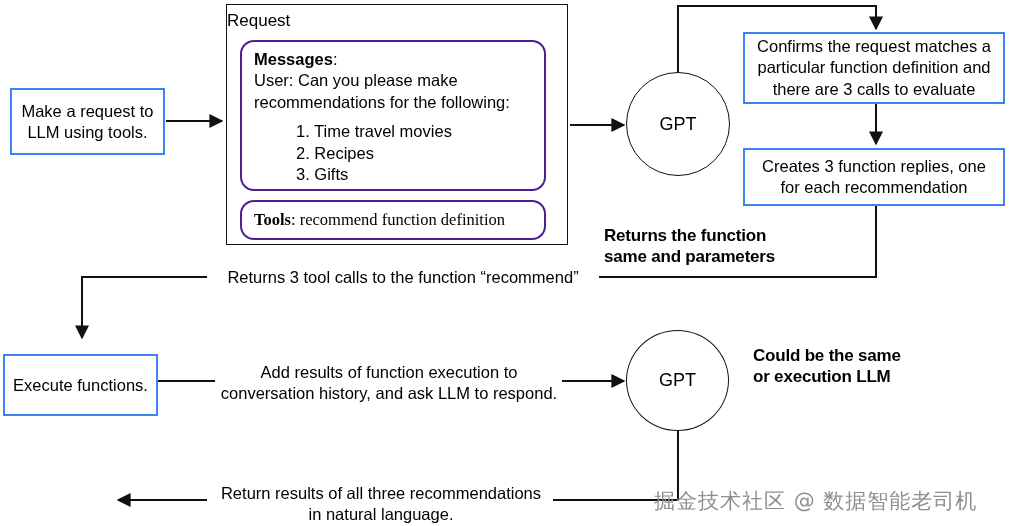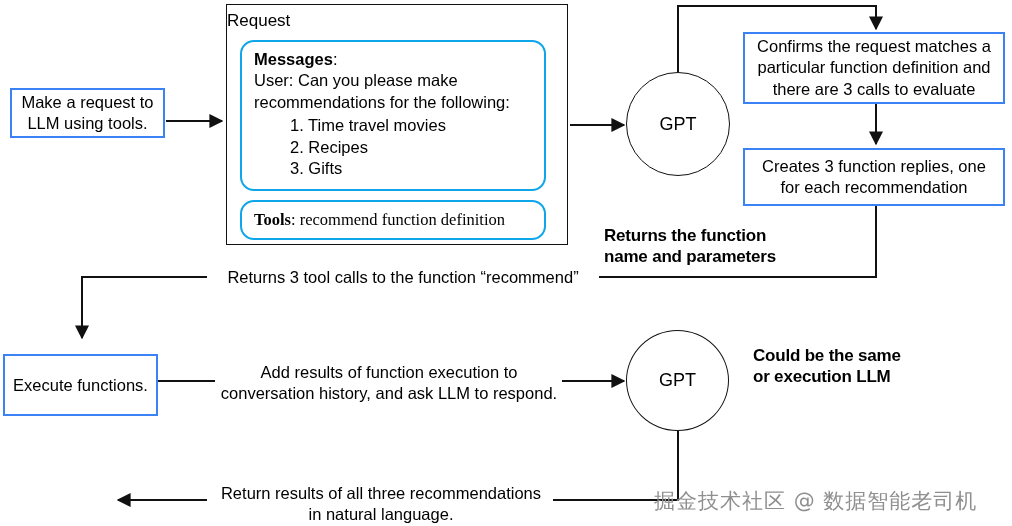--- a/index.html
+++ b/index.html
@@ -32,21 +32,21 @@
     justify-content: center;
     text-align: center;
   }
   .rect {
     border: 2px solid #3b82f6;
   }
   .rect-thin {
     border: 1.5px solid #111111;
   }
   .round {
-    border: 2px solid #0ea5e9;
+    border: 2px solid #4c1d95;
     border-radius: 14px;
   }
   .circle {
     border: 1.8px solid #111111;
     border-radius: 50%;
   }
   .label {
     position: absolute;
     text-align: center;
     line-height: 1.18;
@@ -64,21 +64,21 @@
     text-align: left;
     font-size: 16.5px;
     line-height: 1.30;
     padding: 7px 10px 6px 12px;
     box-sizing: border-box;
     width: 100%;
     display: block;
   }
   .msg-body b { font-weight: bold; }
   .msg-list {
-    margin: 2px;
+    margin: 8px;
     padding: 0 0 0 34px;
     list-style: none;
   }
   .msg-list li { white-space: nowrap; }
   .tools-line {
     font-size: 16.5px;
     text-align: left;
     padding-left: 12px;
     width: 100%;
     box-sizing: border-box;
@@ -133,21 +133,21 @@
       <line x1="158" y1="381" x2="215" y2="381" stroke="#111111" stroke-width="2"></line>
       <line x1="562" y1="381" x2="624" y2="381" stroke="#111111" stroke-width="2" marker-end="url(#arrow)"></line>
     </g>
 
     <g>
       <path d="M 678 431 L 678 500 L 553 500" fill="none" stroke="#111111" stroke-width="2"></path>
       <line x1="207" y1="500" x2="118" y2="500" stroke="#111111" stroke-width="2" marker-end="url(#arrow)"></line>
     </g>
   </svg>
 
-  <div class="node rect" style="left:10px; top:88px; width:155px; height:50px;">
+  <div class="node rect" style="left:10px; top:88px; width:155px; height:67px;">
     <div class="t16" style="line-height:1.25;">
       <div>Make a request to</div>
       <div>LLM using tools.</div>
     </div>
   </div>
 
   <div class="node rect-thin" style="left:226px; top:4px; width:342px; height:241px; display:block;">
     <div class="title-label" style="text-align:left; margin-top:6px;">Request</div>
   </div>
 
@@ -186,21 +186,21 @@
 
   <div class="node rect" style="left:743px; top:148px; width:262px; height:58px;">
     <div class="t16" style="line-height:1.28;">
       <div>Creates 3 function replies, one</div>
       <div>for each recommendation</div>
     </div>
   </div>
 
   <div class="label bold-callout" style="left:604px; top:226px; width:280px;">
     <div>Returns the function</div>
-    <div>name and parameters</div>
+    <div>same and parameters</div>
   </div>
 
   <div class="label t16" style="left:207px; top:268px; width:392px; background:#ffffff;">
     <span>Returns 3 tool calls to the function “recommend”</span>
   </div>
 
   <div class="node rect" style="left:3px; top:354px; width:155px; height:62px;">
     <span class="t16">Execute functions.</span>
   </div>
 

